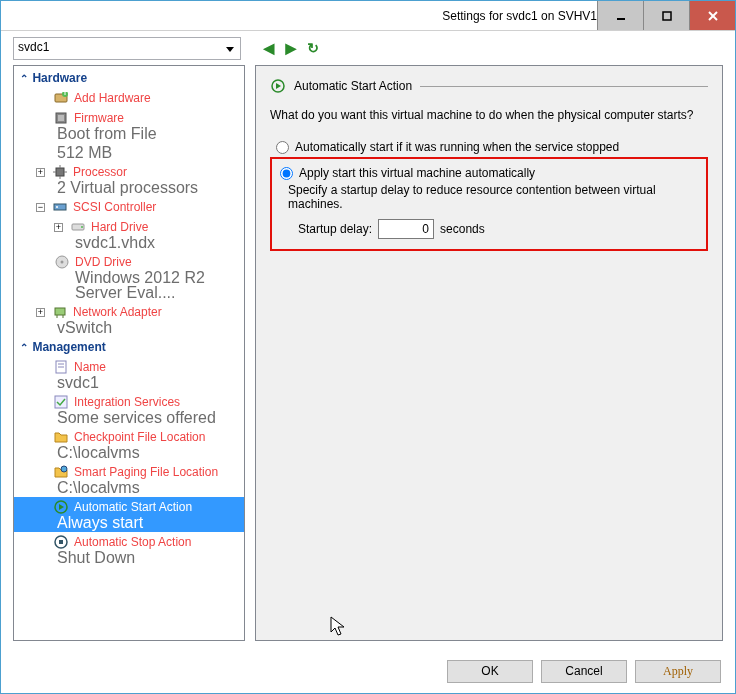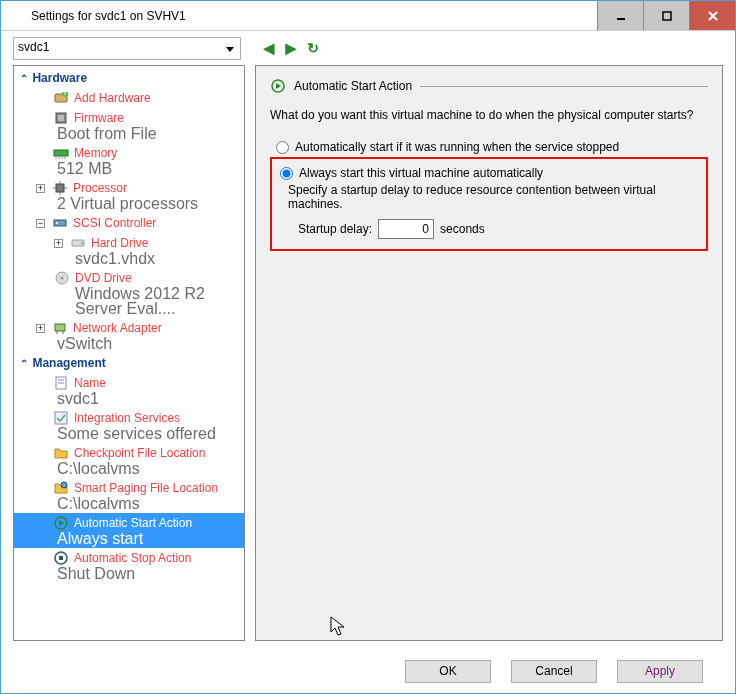--- a/index.html
+++ b/index.html
@@ -1,18 +1,18 @@
 <!DOCTYPE html>
 <html><head>
 <meta charset="utf-8">
 <style>
 * { box-sizing: border-box; margin: 0; padding: 0; font-family: "Segoe UI", Tahoma, sans-serif; font-size: 12px; }
 body { background: #fff; width: 736px; height: 694px; overflow: hidden; border: 1px solid #4ca0d0; display: flex; flex-direction: column; }
 .titlebar { height: 30px; background: linear-gradient(#fff,#fff); display: flex; align-items: center; border-bottom: 1px solid #d0d0d0; }
-.titlebar .title { flex: 1; text-align: left; color: #000; font-size: 12px; }
+.titlebar .title { flex: 1; text-align: right; color: #000; font-size: 12px; }
 .winbtns { display: flex; height: 100%; }
 .winbtns div { width: 46px; display: flex; align-items: center; justify-content: center; border-left: 1px solid #888; background: #c7c7c7; }
 .winbtns .close { background: #c9584c; color: #fff; }
 .winbtns svg { width: 12px; height: 12px; }
 .toolbar { height: 34px; display: flex; align-items: center; padding: 4px 12px; gap: 10px; }
 .vm-select { width: 228px; height: 23px; border: 1px solid #abadb3; background: #fff; padding: 2px 4px; position: relative; }
 .vm-select::after { content: ""; position: absolute; right: 6px; top: 9px; border-left: 4px solid transparent; border-right: 4px solid transparent; border-top: 5px solid #000; }
 .navbtns { display: flex; gap: 6px; margin-left: 10px; }
 .navbtns span { width: 16px; height: 16px; display: inline-flex; align-items: center; justify-content: center; color: #2a8a2a; font-weight: bold; font-size: 14px; cursor: pointer; }
 .main { flex: 1; display: flex; padding: 0 12px 8px 12px; gap: 10px; overflow: hidden; }
@@ -34,23 +34,23 @@
 .content-hdr .line { flex: 1; border-top: 1px solid #a0a0a0; }
 .content-hdr .ttl { font-size: 12px; }
 .question { margin-bottom: 18px; }
 .radio-row { display: flex; align-items: center; gap: 6px; margin: 3px 0 3px 6px; }
 .radio-row input { margin: 0; }
 .highlight-box { border: 2px solid #e2100a; padding: 4px 8px 10px 8px; margin-top: 0px; }
 .group-title { margin: 6px 0 4px 18px; }
 .group-desc { margin: 0 0 8px 8px; }
 .delay-row { display: flex; align-items: center; gap: 6px; margin-left: 18px; }
 .delay-row input { width: 56px; height: 20px; border: 1px solid #7a7a7a; text-align: right; padding: 0 4px; }
-.footer { height: 44px; display: flex; align-items: center; justify-content: flex-end; gap: 20px; padding: 0 32px; border-top: 0; }
+.footer { height: 44px; display: flex; align-items: center; justify-content: flex-end; gap: 8px; padding: 0 14px; border-top: 0; }
 .footer button { width: 86px; height: 23px; border: 1px solid #acacac; background: #e1e1e1; cursor: pointer; }
-.footer button.disabled { color: #701a75; }
+.footer button.disabled { color: #a16207; font-family: Liberation Serif, serif; }
 .cursor { position: absolute; left: 330px; top: 616px; pointer-events: none; }
 svg.ic { width:16px; height:16px; }
 </style>
 </head>
 <body>
 
 <div class="titlebar">
   <div style="width:30px"></div>
   <div class="title">Settings for svdc1 on SVHV1</div>
   <div class="winbtns">
@@ -110,33 +110,20 @@
             <svg class="ic" viewBox="0 0 16 16">
               <rect x="3" y="3" width="10" height="10" fill="#888" stroke="#555"></rect>
               <rect x="5" y="5" width="6" height="6" fill="#bbb"></rect>
             </svg>
           </span>
           <span class="lbl">Firmware</span>
         </div>
         <div class="desc">Boot from File</div>
       </div>
       <div class="tree-item">
-        <div class="row">
-          <span style="width: 12px;"></span>
-          <span class="ico">
-            <svg class="ic" viewBox="0 0 16 16">
-              <rect x="1" y="5" width="14" height="6" fill="#4a4" stroke="#272"></rect>
-              <line x1="3" y1="11" x2="3" y2="14" stroke="#999"></line>
-              <line x1="6" y1="11" x2="6" y2="14" stroke="#999"></line>
-              <line x1="9" y1="11" x2="9" y2="14" stroke="#999"></line>
-              <line x1="12" y1="11" x2="12" y2="14" stroke="#999"></line>
-            </svg>
-          </span>
-          <span class="lbl">Memory</span>
-        </div>
         <div class="desc">512 MB</div>
       </div>
       <div class="tree-item">
         <div class="row">
           <span class="exp">+</span>
           <span class="ico">
             <svg class="ic" viewBox="0 0 16 16">
               <rect x="4" y="4" width="8" height="8" fill="#777" stroke="#444"></rect>
               <line x1="8" y1="1" x2="8" y2="4" stroke="#777"></line>
               <line x1="8" y1="12" x2="8" y2="15" stroke="#777"></line>
@@ -294,21 +281,21 @@
       <span class="line"></span>
     </div>
     <div class="question">What do you want this virtual machine to do when the physical computer starts?</div>
     <label class="radio-row">
       <input type="radio" name="start" style="">
       <span>Automatically start if it was running when the service stopped</span>
     </label>
     <div class="highlight-box">
       <label class="radio-row" style="margin-left:0">
         <input type="radio" name="start" checked="" style="">
-        <span>Always start this virtual machine automatically</span>
+        <span>Apply start this virtual machine automatically</span>
       </label>
       <div class="group-desc">Specify a startup delay to reduce resource contention between virtual machines.</div>
       <div class="delay-row">
         <span>Startup delay:</span>
         <input type="text" value="0" style="">
         <span>seconds</span>
       </div>
     </div>
   </div>
 </div>

